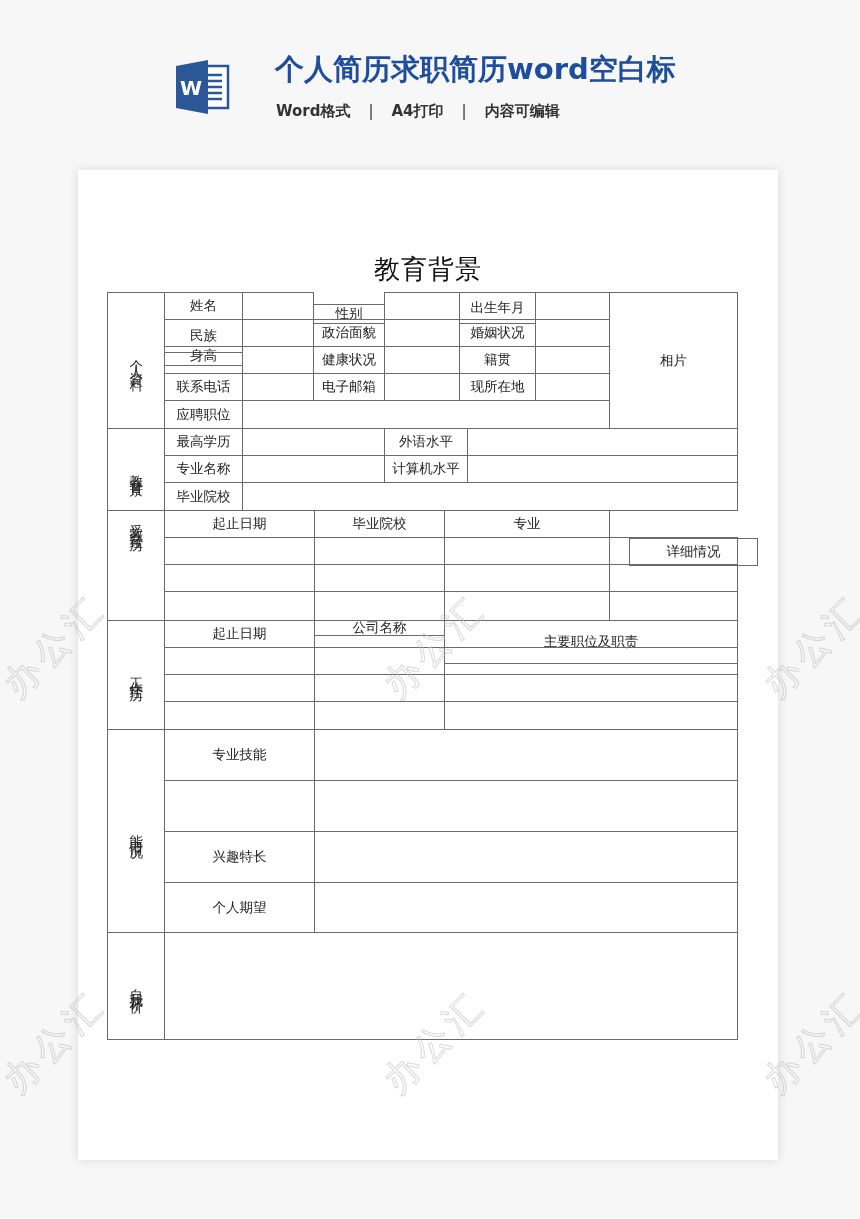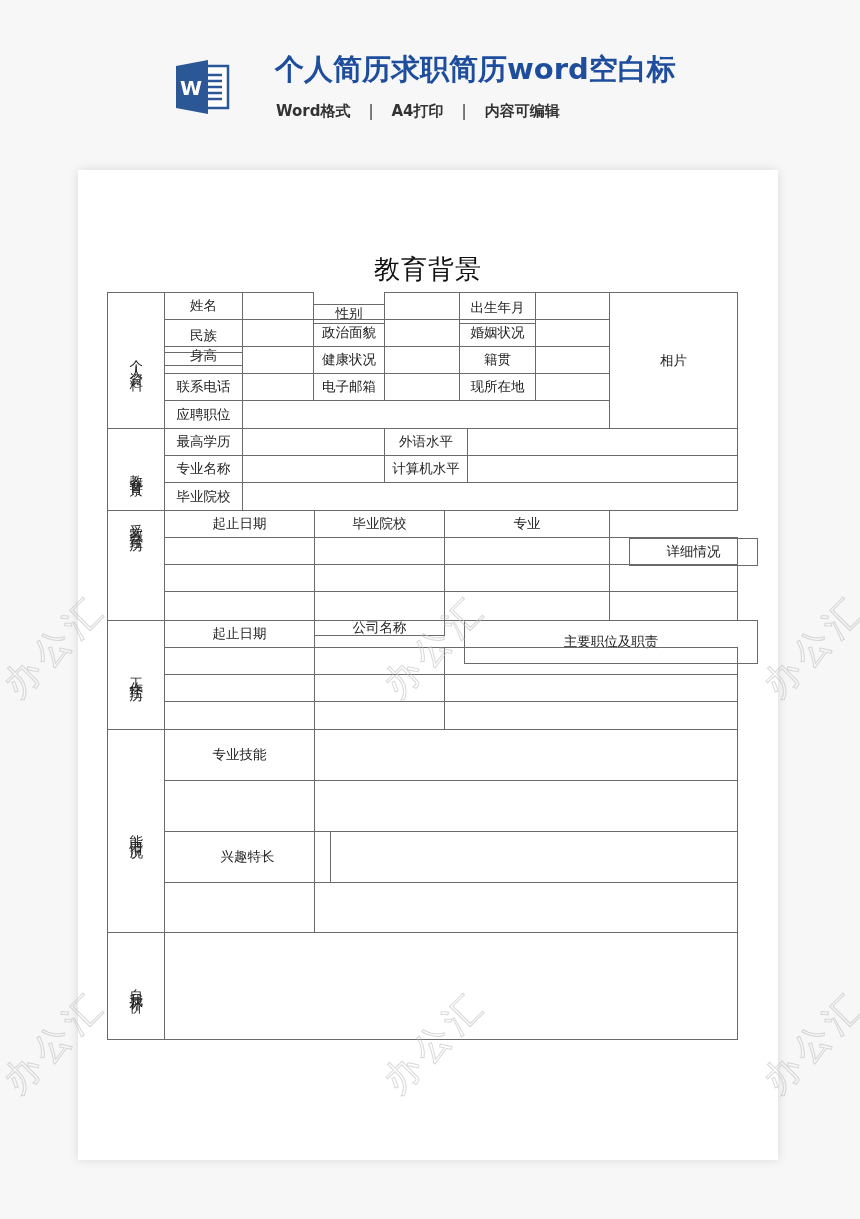--- a/index.html
+++ b/index.html
@@ -151,42 +151,43 @@
   <div class="cell" style="left:164px;top:591px;width:151px;height:30px;"></div>
   <div class="cell" style="left:314px;top:591px;width:131px;height:30px;"></div>
   <div class="cell" style="left:444px;top:591px;width:166px;height:30px;"></div>
   <div class="cell" style="left:609px;top:591px;width:129px;height:30px;"></div>
 
   <div class="cell" style="left:107px;top:620px;width:58px;height:110px;">
     <span class="vtext" style="letter-spacing:4px;">工作经历</span>
   </div>
   <div class="cell" style="left:164px;top:620px;width:151px;height:28px;">起止日期</div>
   <div class="cell" style="left:314px;top:620px;width:131px;height:16px;">公司名称</div>
-  <div class="cell" style="left:444px;top:620px;width:294px;height:44px;margin-left:20px;">主要职位及职责</div>
+  <div class="cell" style="left:444px;top:620px;width:294px;height:44px;">主要职位及职责</div>
 
   <div class="cell" style="left:164px;top:647px;width:151px;height:28px;"></div>
   <div class="cell" style="left:314px;top:647px;width:131px;height:28px;"></div>
   <div class="cell" style="left:444px;top:647px;width:294px;height:28px;"></div>
 
   <div class="cell" style="left:164px;top:674px;width:151px;height:28px;"></div>
   <div class="cell" style="left:314px;top:674px;width:131px;height:28px;"></div>
   <div class="cell" style="left:444px;top:674px;width:294px;height:28px;"></div>
 
   <div class="cell" style="left:164px;top:701px;width:151px;height:29px;"></div>
   <div class="cell" style="left:314px;top:701px;width:131px;height:29px;"></div>
   <div class="cell" style="left:444px;top:701px;width:294px;height:29px;"></div>
 
   <div class="cell" style="left:107px;top:729px;width:58px;height:204px;">
     <span class="vtext" style="letter-spacing:4px;">能力情况</span>
   </div>
   <div class="cell" style="left:164px;top:729px;width:151px;height:52px;">专业技能</div>
   <div class="cell" style="left:314px;top:729px;width:424px;height:52px;"></div>
   <div class="cell" style="left:314px;top:780px;width:424px;height:52px;"></div>
-  <div class="cell" style="left:164px;top:831px;width:167px;height:52px;">兴趣特长</div>
+  <div class="cell" style="left:164px;top:831px;width:151px;height:52px;">兴趣特长</div>
   <div class="cell" style="left:314px;top:831px;width:424px;height:52px;"></div>
+  <div class="cell" style="left:164px;top:882px;width:151px;height:51px;">个人期望</div>
   <div class="cell" style="left:314px;top:882px;width:424px;height:51px;"></div>
 
   <div class="cell" style="left:107px;top:932px;width:58px;height:108px;">
     <span class="vtext" style="letter-spacing:4px;">自我评价</span>
   </div>
   <div class="cell" style="left:164px;top:932px;width:574px;height:108px;"></div>
 </div>
 
 <div class="watermark" style="left:-8px;top:622px;">办公汇</div>
 <div class="watermark" style="left:372px;top:622px;">办公汇</div>

